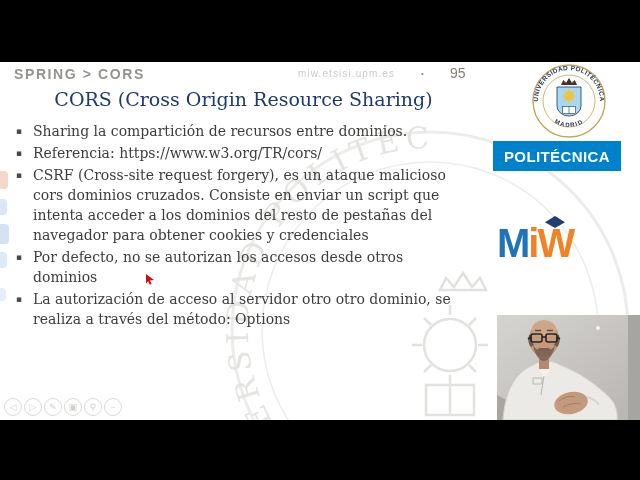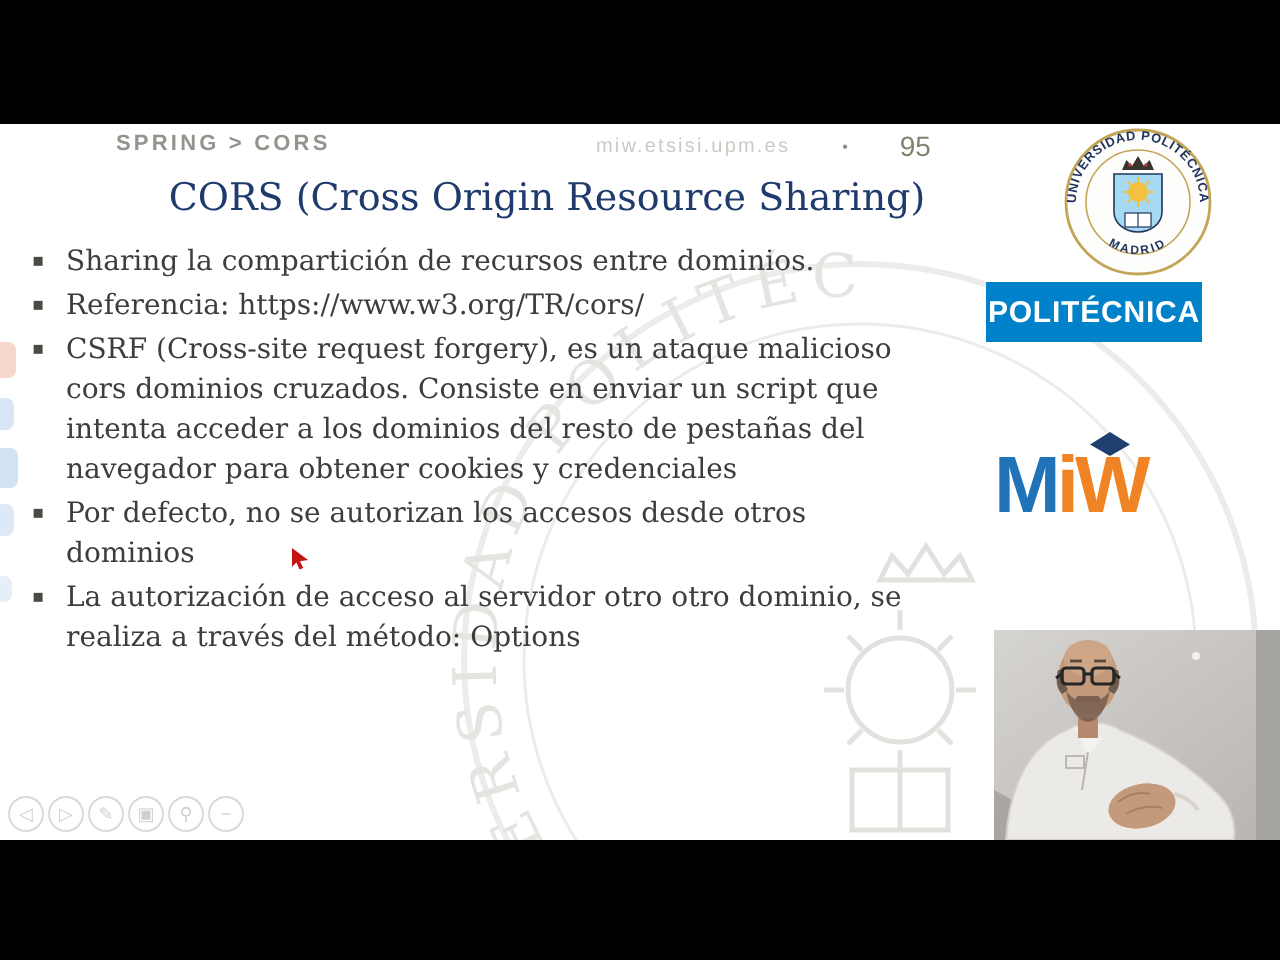--- a/index.html
+++ b/index.html
@@ -7,40 +7,40 @@
          font-family:"Liberation Sans",sans-serif;}
   .bar{position:absolute;left:0;width:640px;background:#000;z-index:6;}
   .bar.top{top:0;height:62px;}
   .bar.bottom{top:420px;height:60px;}
 
   
   .wm{position:absolute;left:0;top:0;z-index:0;}
   .edge-blob{position:absolute;left:0;z-index:0;border-radius:0 4px 4px 0;}
 
   
-  .breadcrumb{position:absolute;left:14px;top:66px;z-index:2;font-size:11px;font-weight:bold;
-              letter-spacing:1.6px;color:#94948e;margin-left:44px;}
+  .breadcrumb{position:absolute;left:14px;top:66px;z-index:2;font-size:14px;font-weight:bold;
+              letter-spacing:1.6px;color:#94948e;}
   .hdr-center{position:absolute;left:298px;top:65px;z-index:2;display:flex;align-items:center;gap:26px;}
   .hdr-site{font-size:10px;letter-spacing:1.1px;color:#cbcbc6;}
   .hdr-dot{font-size:8px;color:#8c8c83;}
   .hdr-page{font-size:14px;color:#83826f;}
 
   
   .title{position:absolute;left:0;top:88px;width:487px;z-index:2;text-align:center;
-         font-family:"DejaVu Serif",serif;font-size:19px;color:#1f3a6d;padding-left:30px;}
+         font-family:"DejaVu Serif",serif;font-size:19px;color:#1f3a6d;}
   .bullets{position:absolute;left:16px;top:121px;width:452px;z-index:2;
            font-family:"DejaVu Serif",serif;font-size:14px;line-height:20px;color:#3d3d3c;}
   .bullet{display:flex;margin-bottom:2px;}
   .bullet .mk{width:17px;flex:0 0 17px;font-size:9px;line-height:20px;color:#4a4a45;}
   .bullet .tx{flex:1;}
   .it{}
 
   
   .crest{position:absolute;left:531px;top:62px;z-index:2;}
-  .poli-banner{position:absolute;left:493px;top:141px;width:108px;height:30px;z-index:2;
+  .poli-banner{position:absolute;left:493px;top:141px;width:128px;height:30px;z-index:2;
                background:#0082ca;color:#fff;display:flex;align-items:center;justify-content:center;
                font-weight:bold;font-size:15px;letter-spacing:.4px;}
   .miw{position:absolute;left:497px;top:214px;height:58px;z-index:2;
        font-weight:bold;font-size:40px;line-height:58px;letter-spacing:-2px;white-space:nowrap;}
   .miw .m{color:#2173b8;}
   .miw .i{color:#f08424;}
   .miw .w{color:#f08424;}
   .miw .cap{position:absolute;left:48px;top:2px;width:20px;height:12px;background:#1e3f6f;
             clip-path:polygon(50% 0,100% 52%,50% 100%,0 52%);z-index:3;}
 

